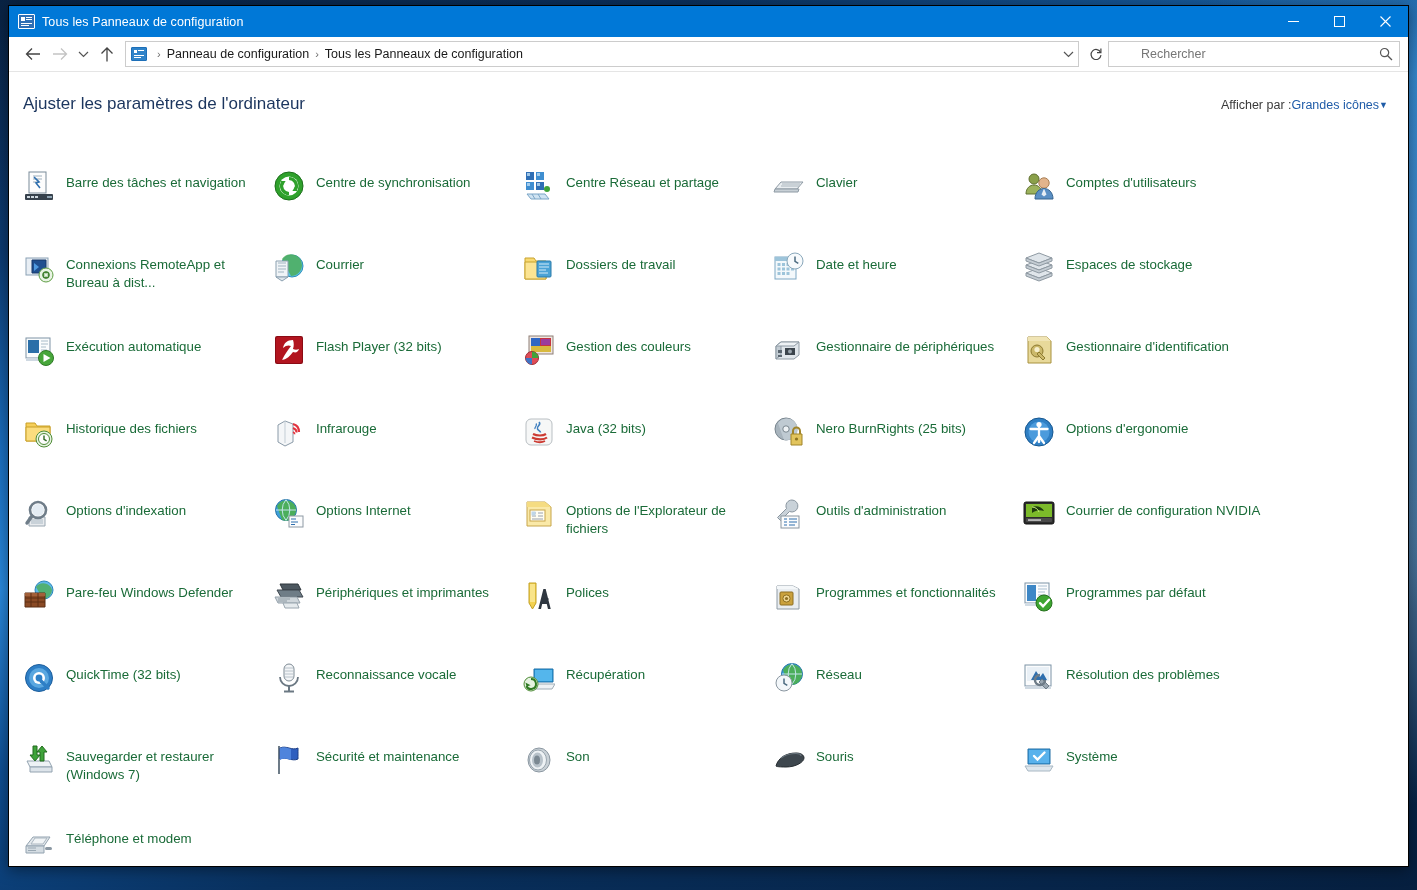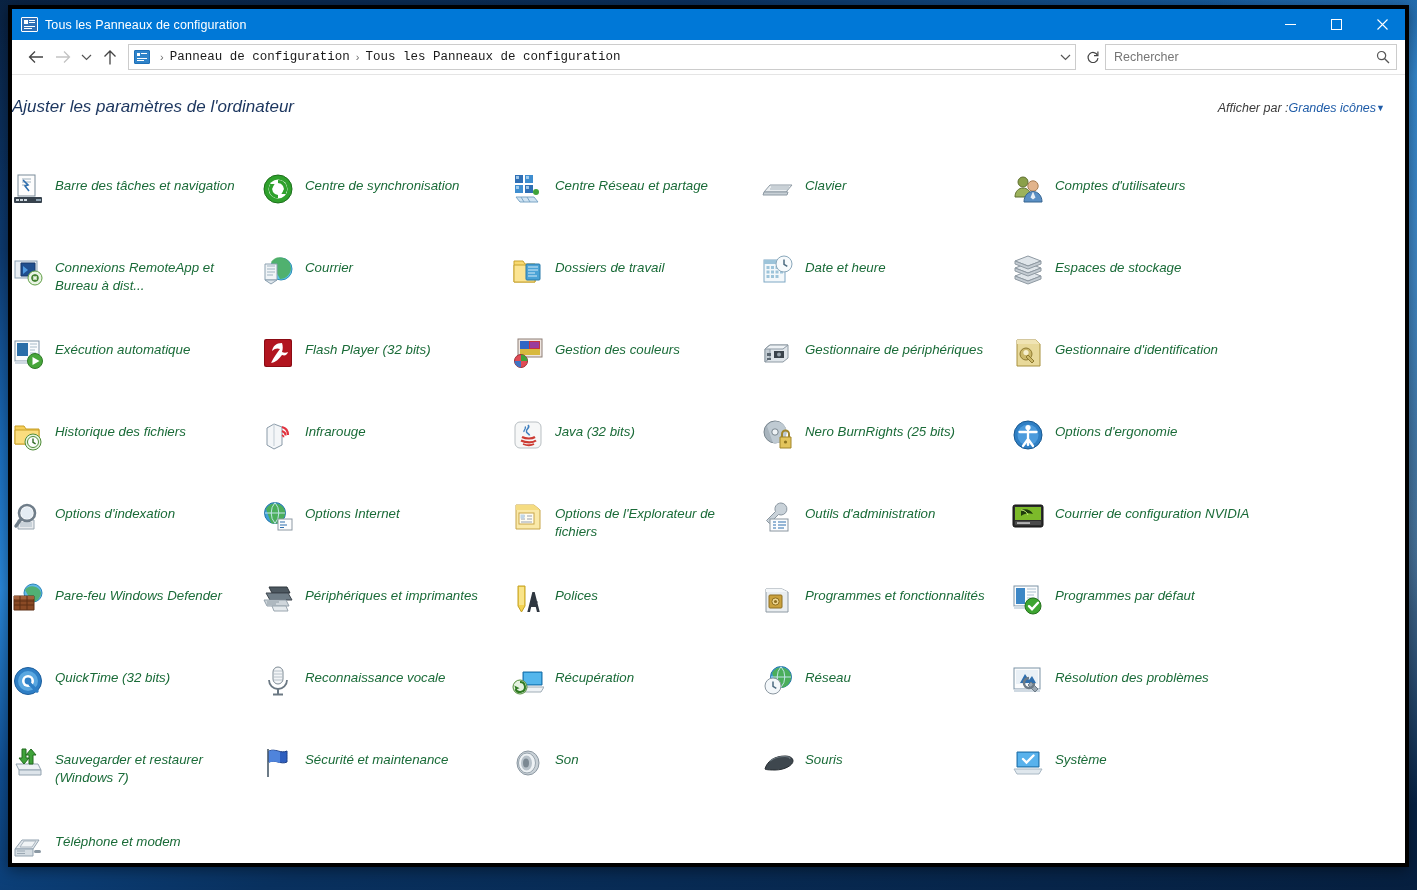--- a/index.html
+++ b/index.html
@@ -29,21 +29,21 @@
   }
 
   
   #window {
     position: absolute;
     left: 8px;
     top: 5px;
     width: 1401px;
     height: 862px;
     background: #ffffff;
-    border: 4px solid #000000;
+    border: 1px solid #000000;
     box-sizing: border-box;
     display: flex;
     flex-direction: column;
     box-shadow: 0 3px 14px rgba(0,0,0,.45);
   }
 
   
   .titlebar {
     height: 31px;
     background: #0078d7;
@@ -141,21 +141,20 @@
     color: #6d6d6d;
     font-size: 11px;
     padding: 0 6px;
     flex: 0 0 auto;
   }
   .crumb-text {
     font-size: 12.5px;
     color: #1a1a1a;
     white-space: nowrap;
     flex: 0 0 auto;
-    font-family: Liberation Mono, monospace;
   }
   .crumb-spacer { flex: 1 1 auto; min-width: 4px; }
   .crumb-drop {
     width: 20px; height: 22px;
     display:flex; align-items:center; justify-content:center;
     color:#3c3c3c; font-size: 10px; flex: 0 0 auto;
   }
   .refresh-btn {
     width: 24px; height: 24px;
     display:flex; align-items:center; justify-content:center;
@@ -175,20 +174,21 @@
   .searchbox input {
     flex: 1 1 auto;
     border: 0;
     outline: 0;
     font-family: "Liberation Sans", sans-serif;
     font-size: 12.5px;
     color: #1a1a1a;
     padding: 0 6px 0 8px;
     background: transparent;
     min-width: 0;
+    margin-left: 24px;
   }
   .searchbox input::placeholder { color: #767676; }
   .search-icon {
     width: 26px; height: 22px;
     display:flex; align-items:center; justify-content:center;
     color:#4a4a4a;
     flex: 0 0 auto;
   }
 
   .navbar-divider {
@@ -196,21 +196,21 @@
     background: #e5e5e5;
     flex: 0 0 auto;
   }
 
   
   .content {
     flex: 1 1 auto;
     background: #ffffff;
     position: relative;
     overflow: hidden;
-    font-style: italic;
+    padding-left: 14px;
   }
 
   .headerrow {
     display: flex;
     align-items: baseline;
     padding-top: 22px;
     padding-right: 20px;
   }
   .page-title {
     font-size: 17px;

